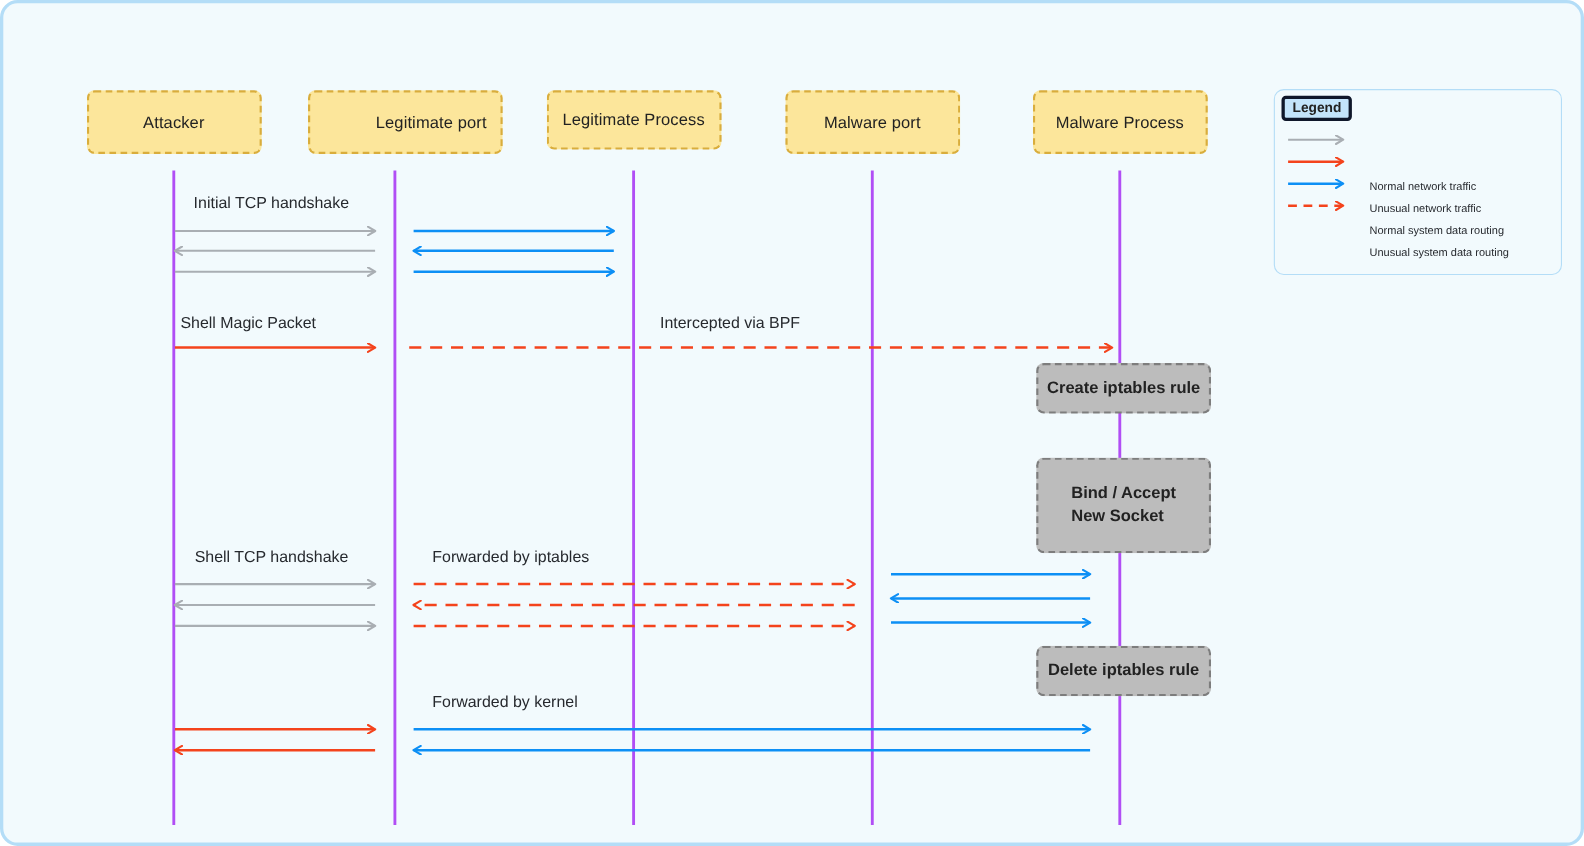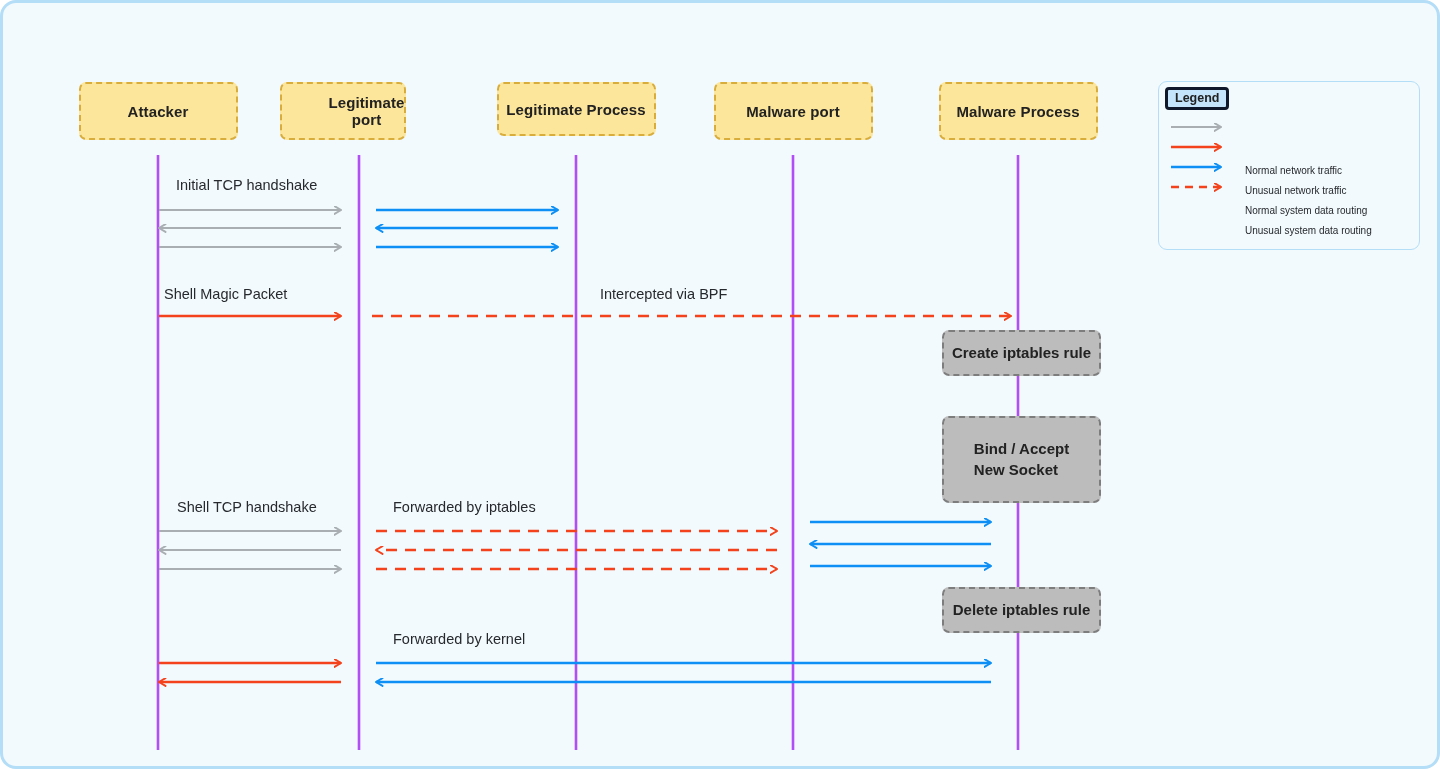--- a/index.html
+++ b/index.html
@@ -21,21 +21,21 @@
   }
   svg.layer{position:absolute;left:0;top:0;width:1440px;height:769px;}
 
   
   .actor-box{
     position:absolute;
     background:#fce69b;
     border:2px dashed #d9ad3c;
     border-radius:7px;
     display:flex;align-items:center;justify-content:center;
-    font-weight:bold;font-size:15px;color:#222222;
+    font-weight:normal;font-size:15px;color:#222222;
     box-sizing:border-box;
     text-align:center;
     letter-spacing:.1px;
   }
 
   
   .note-box{
     position:absolute;
     background:#bcbcbc;
     border:2px dashed #7d7d7d;
@@ -125,21 +125,21 @@
       <line x1="156" x2="338" y1="660" y2="660" stroke="#f4431c" stroke-width="2.3" marker-end="url(#ah-unusual_network-r)"></line>
       <line x1="338" x2="156" y1="679" y2="679" stroke="#f4431c" stroke-width="2.3" marker-end="url(#ah-unusual_network-l)"></line>
       <line x1="373" x2="988" y1="660" y2="660" stroke="#0d8ff5" stroke-width="2.3" marker-end="url(#ah-normal_routing-r)"></line>
       <line x1="988" x2="373" y1="679" y2="679" stroke="#0d8ff5" stroke-width="2.3" marker-end="url(#ah-normal_routing-l)"></line>
     </svg>
 
   <div id="actors">
       <div class="actor-box" style="left: 75.5px; top: 79px; width: 159px; height: 58px;">
         <span>Attacker</span>
       </div>
-      <div class="actor-box" style="left: 276.5px; top: 79px; width: 126px; height: 58px; padding-left: 48px;">
+      <div class="actor-box" style="left: 276.5px; top: 79px; width: 177px; height: 58px; padding-left: 48px;">
         <span>Legitimate port</span>
       </div>
       <div class="actor-box" style="left: 493.5px; top: 79px; width: 159px; height: 54px; text-align: right;">
         <span>Legitimate Process</span>
       </div>
       <div class="actor-box" style="left: 710.5px; top: 79px; width: 159px; height: 58px;">
         <span>Malware port</span>
       </div>
       <div class="actor-box" style="left: 935.5px; top: 79px; width: 159px; height: 58px;">
         <span>Malware Process</span>

